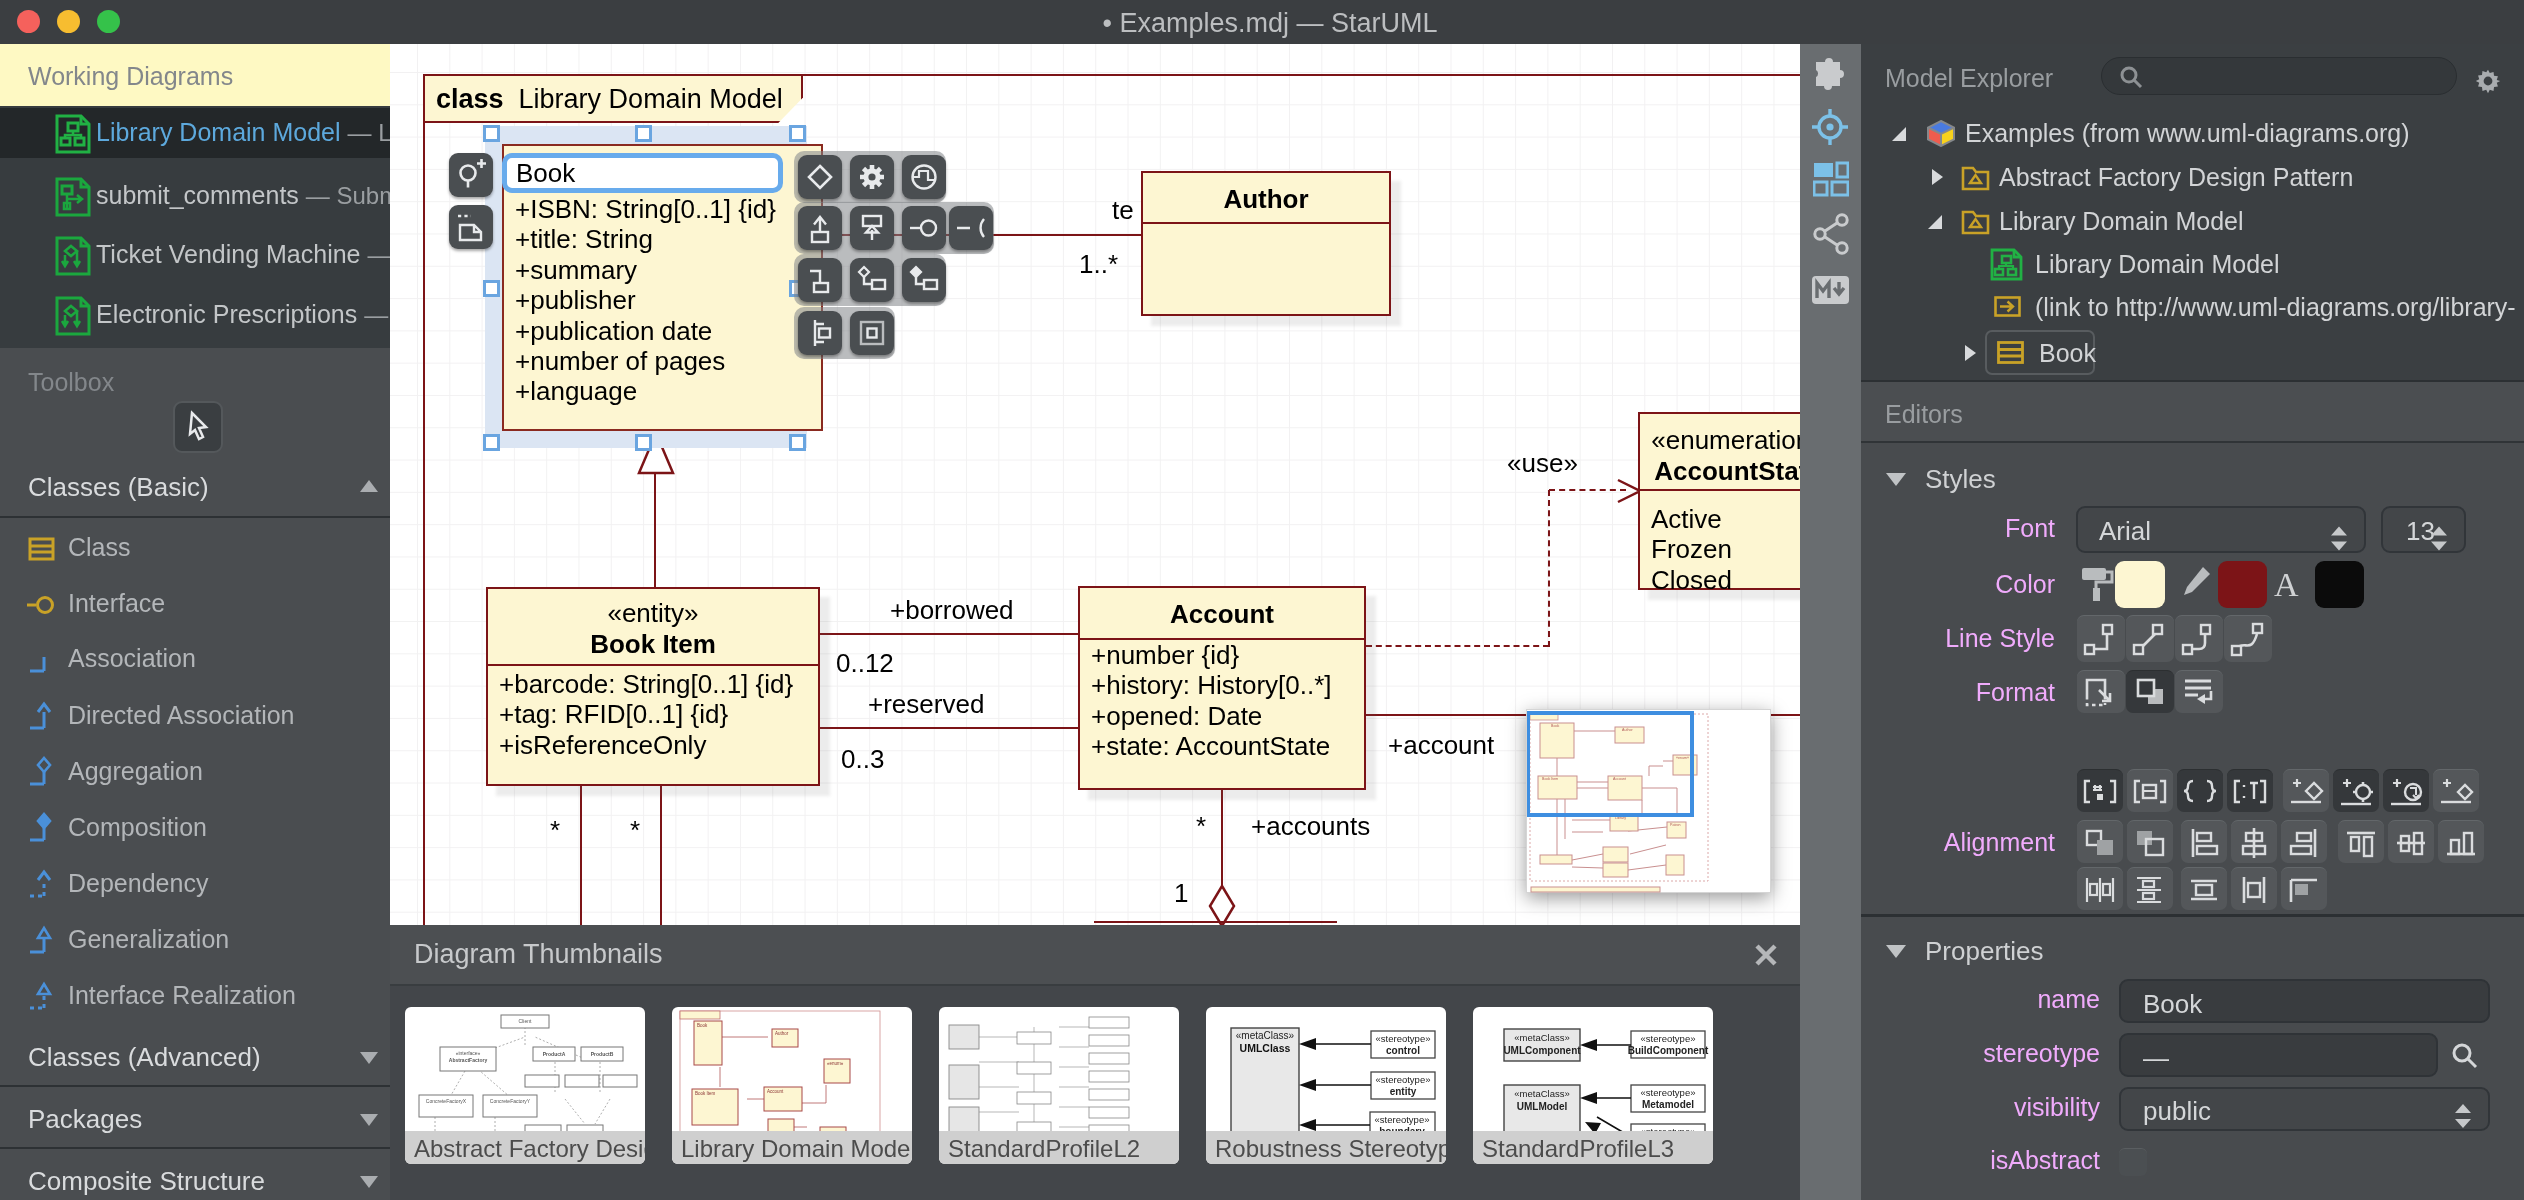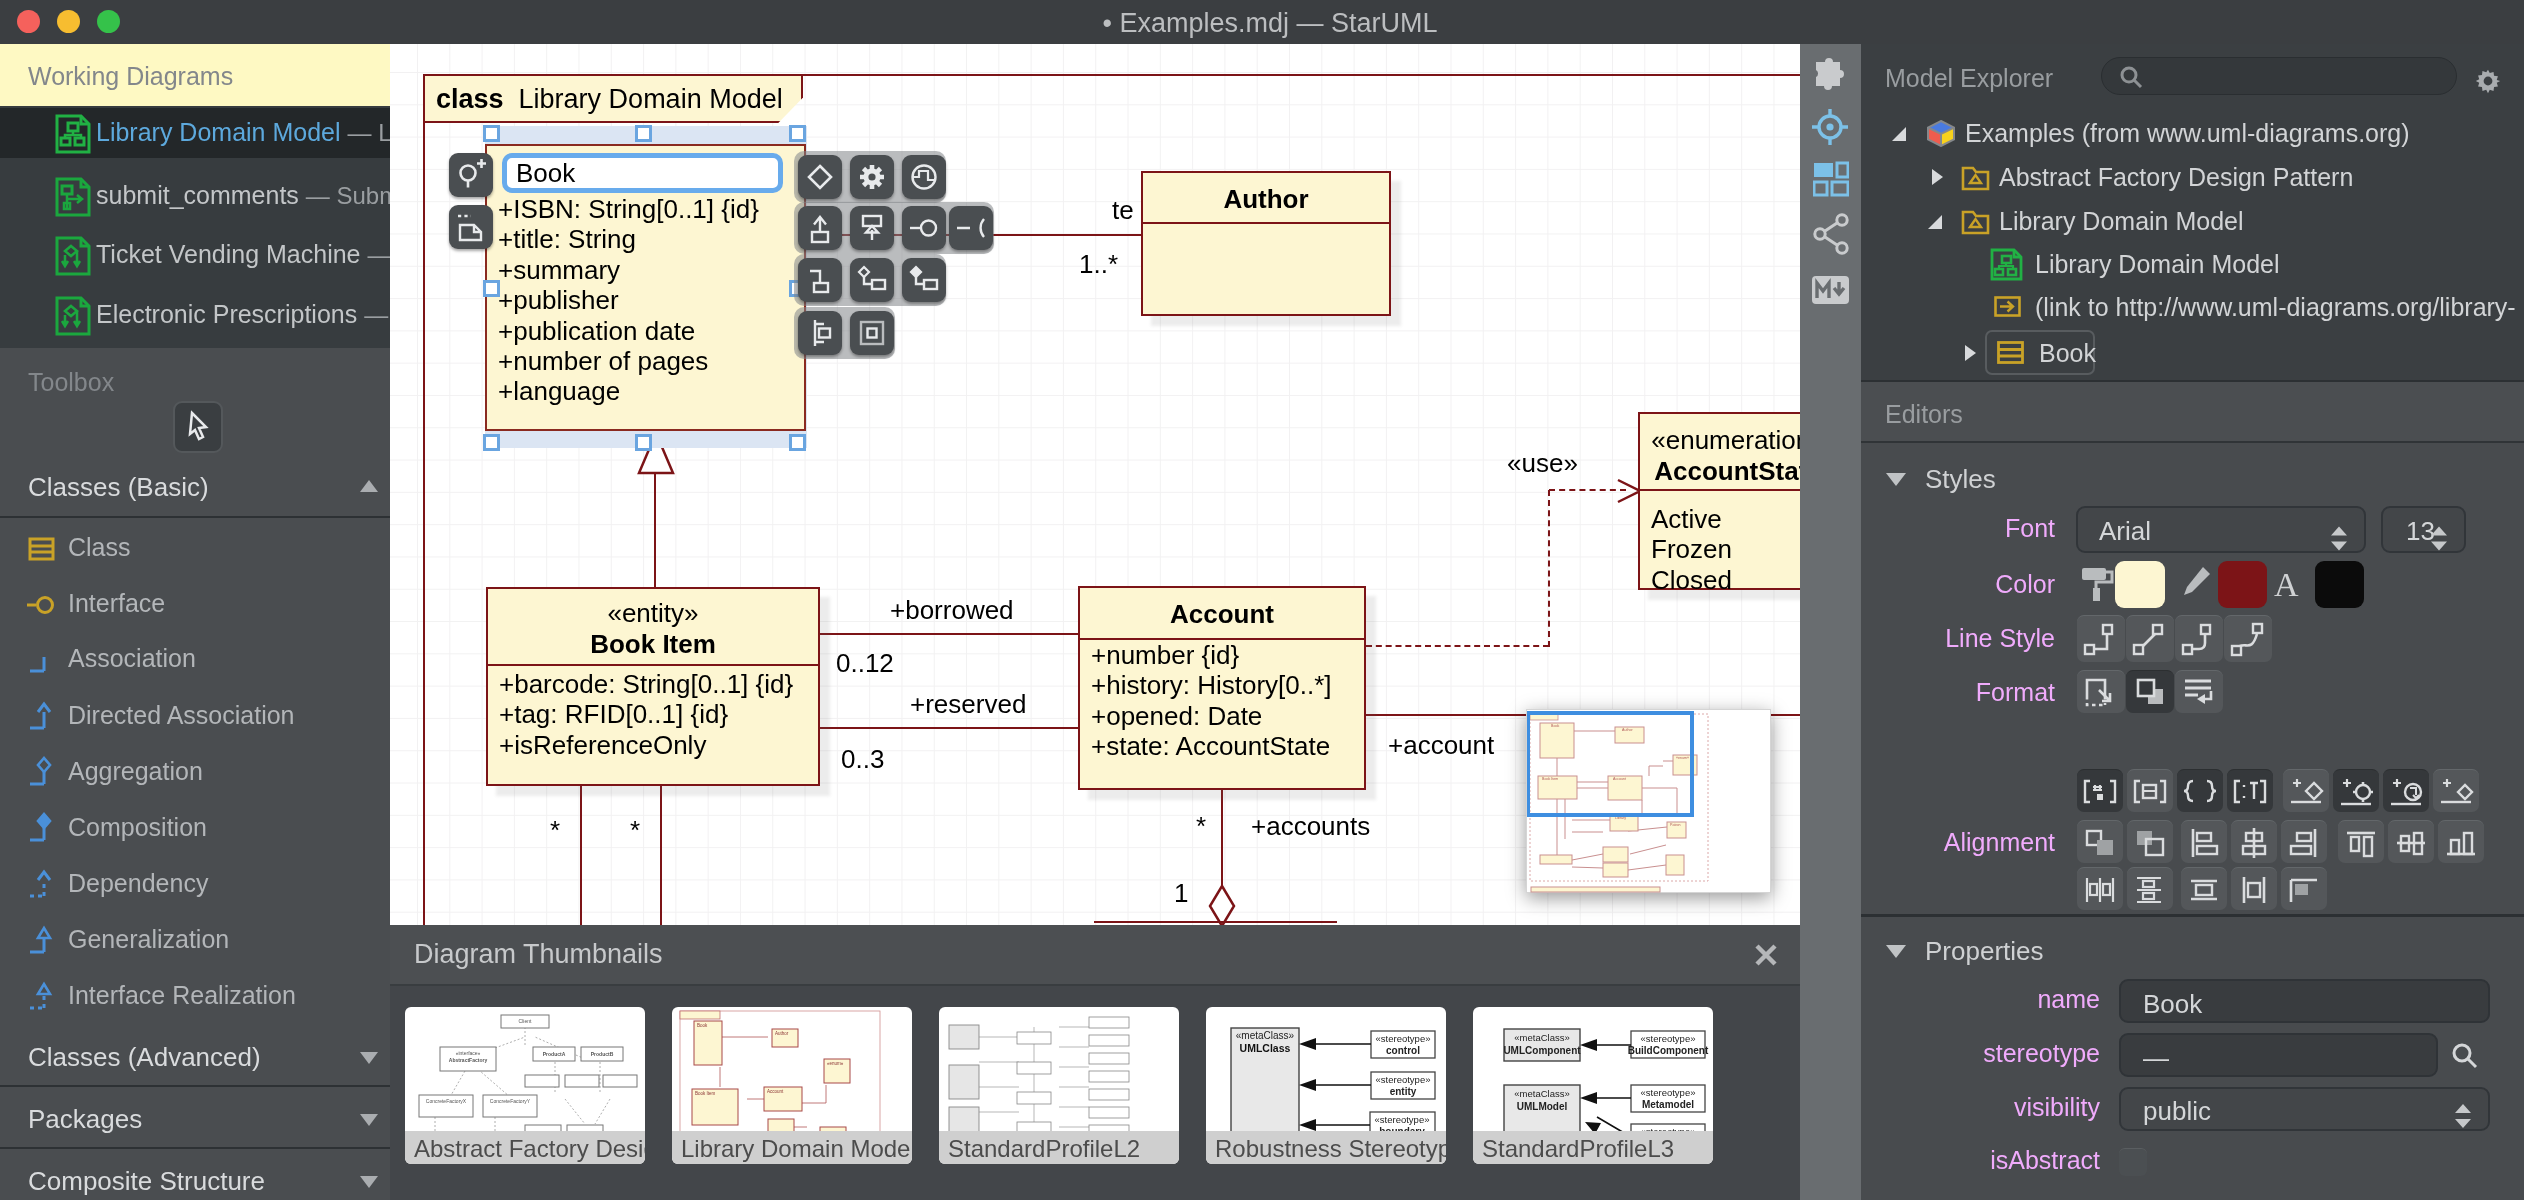--- a/index.html
+++ b/index.html
@@ -232,21 +232,21 @@
 
     <div class="mline" style="left:264px; top:428px; width:2px; height:115px;"></div>
     <svg class="abs" style="left:247px; top:387px;" width="38" height="44" viewBox="0 0 38 44">
       <path d="M19 2 L36 42 L2 42 Z" fill="#ffffff" stroke="#7c1417" stroke-width="2.5"></path>
       </svg>
 
     <div class="mline" style="left:430px; top:589px; width:258px; height:2px;"></div>
     <div class="mline" style="left:430px; top:683px; width:258px; height:2px;"></div>
     <div class="clabel" style="left:500px; top:551px;">+borrowed</div>
     <div class="clabel" style="left:446px; top:604px;">0..12</div>
-    <div class="clabel" style="left:520px; top:645px;">+reserved</div>
+    <div class="clabel" style="left:478px; top:645px;">+reserved</div>
     <div class="clabel" style="left:451px; top:700px;">0..3</div>
 
     <div class="mline" style="left:190px; top:742px; width:2px; height:139px;"></div>
     <div class="mline" style="left:270px; top:742px; width:2px; height:139px;"></div>
     <div class="clabel" style="left:160px; top:771px;">*</div>
     <div class="clabel" style="left:240px; top:771px;">*</div>
 
     <div class="mline" style="left:831px; top:746px; width:2px; height:96px;"></div>
     <svg class="abs" style="left:818px; top:840px;" width="28" height="44" viewBox="0 0 28 44">
       <path d="M14 2 L26 22 L14 42 L2 22 Z" fill="#ffffff" stroke="#7c1417" stroke-width="2.5"></path>
@@ -286,21 +286,21 @@
       <div class="attrs" style="margin-top:9px;">+barcode: String[0..1] {id}<br>+tag: RFID[0..1] {id}<br>+isReferenceOnly</div>
     </div>
 
     <div class="ubox" style="left:688px; top:542px; width:288px; height:204px;">
       <div class="title" style="font-weight:bold; margin-top:11px;">Account</div>
       <div class="divline" style="top:50px;"></div>
       <div class="attrs" style="margin-top:10px;">+number {id}<br>+history: History[0..*]<br>+opened: Date<br>+state: AccountState</div>
     </div>
 
     <div class="abs" style="left:95px; top:82px; width:322px; height:322px; background:#dbe5f3;"></div>
-    <div class="ubox" style="left:95px; top:100px; width:321px; height:287px; box-shadow:none; border-color:#8a2a20;">
+    <div class="ubox" style="left:112px; top:100px; width:321px; height:287px; box-shadow:none; border-color:#8a2a20;">
       <div class="attrs" style="margin-top:48px;">+ISBN: String[0..1] {id}<br>+title: String<br>+summary<br>+publisher<br>+publication date<br>+number of pages<br>+language</div>
     </div>
     <div class="abs" style="left:112px; top:109px; width:281px; height:40px; background:#fff;
          border:5px solid #68abec; border-radius:10px; font-size:26px; line-height:31px; padding-left:9px;">Book</div>
 
     <div class="handle" style="left:93px; top:81px;"></div>
     <div class="handle" style="left:245px; top:81px;"></div>
     <div class="handle" style="left:399px; top:81px;"></div>
     <div class="handle" style="left:93px; top:236px;"></div>
     <div class="handle" style="left:399px; top:236px;"></div>

